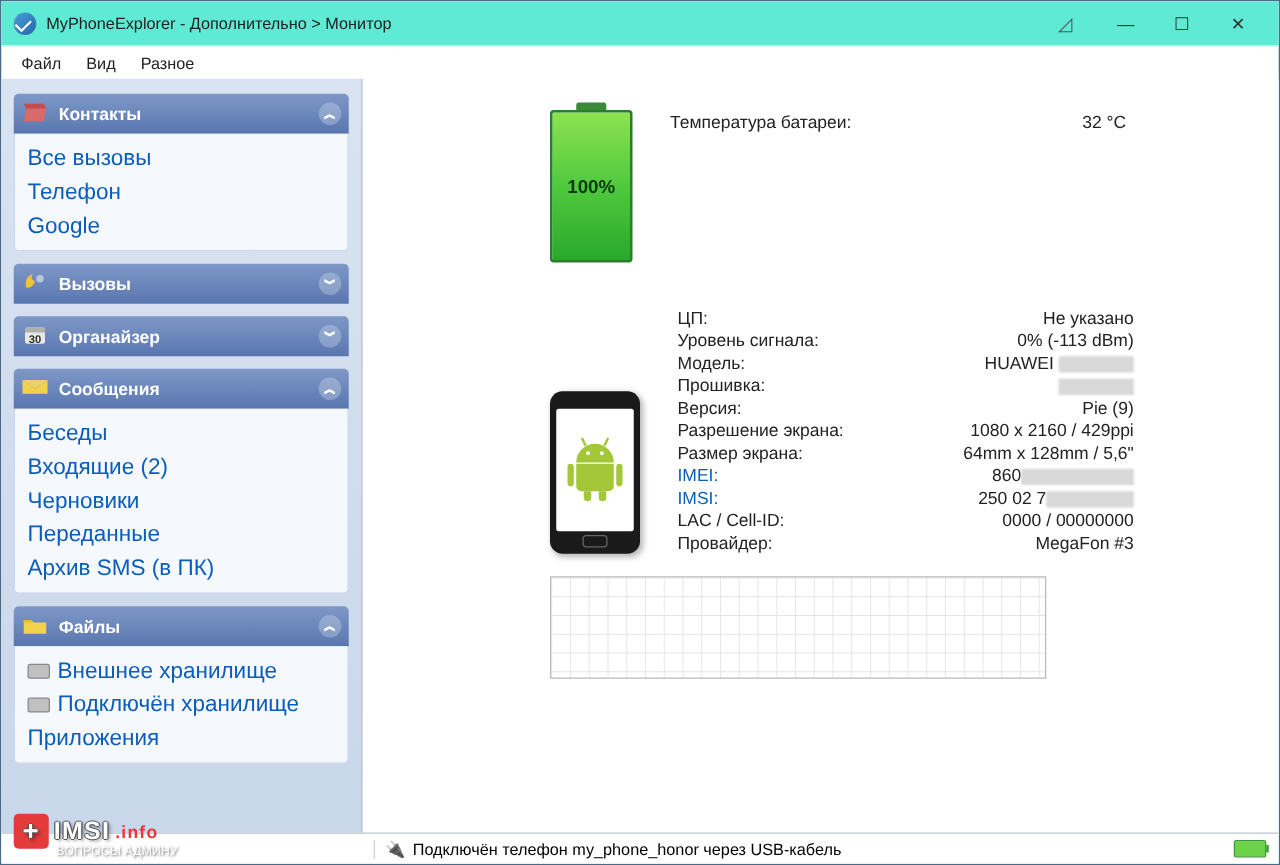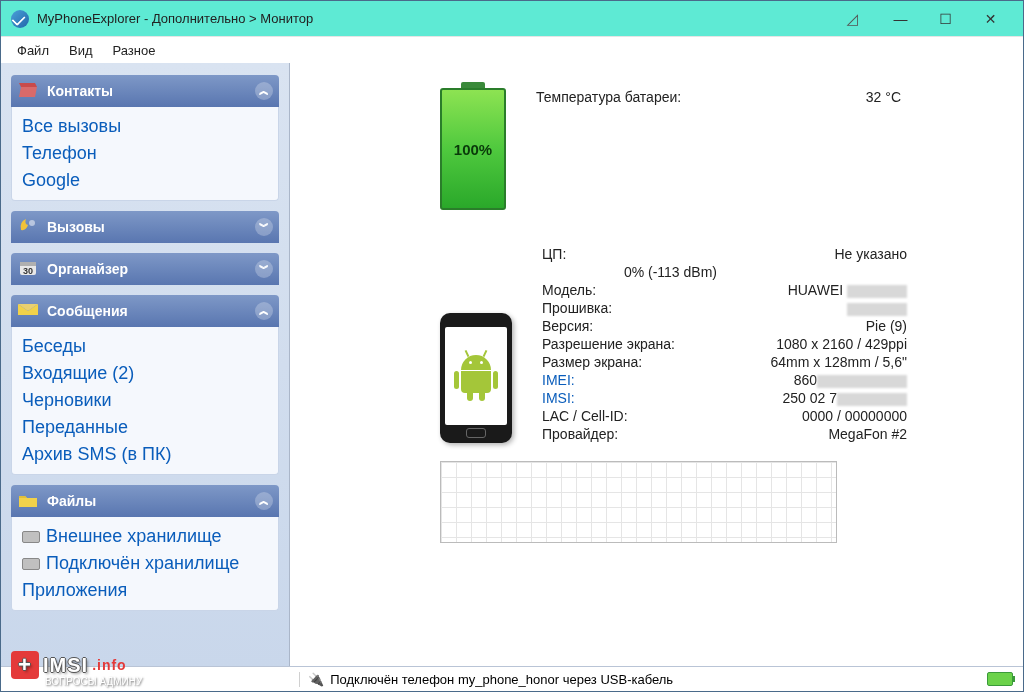--- a/index.html
+++ b/index.html
@@ -214,20 +214,21 @@
               </div>
             </div>
             <div class="phone-btn"></div>
           </div>
           <div class="kv">
             <div class="kv-row">
                 <span class="kv-key">ЦП:</span>
                 <span class="kv-val">Не указано</span>
               </div>
             <div class="kv-row">
+                <span class="kv-key">Уровень сигнала:</span>
                 <span class="kv-val">0% (-113 dBm)</span>
               </div>
             <div class="kv-row">
                 <span class="kv-key">Модель:</span>
                 <span class="kv-val"><span>HUAWEI </span><span class="censored"></span></span>
               </div>
             <div class="kv-row">
                 <span class="kv-key">Прошивка:</span>
                 <span class="kv-val"><span class="censored"></span></span>
               </div>
@@ -250,21 +251,21 @@
             <div class="kv-row">
                 <span class="kv-key kv-link">IMSI:</span>
                 <span class="kv-val"><span>250 02 7</span><span class="censored" style="width:70px"></span></span>
               </div>
             <div class="kv-row">
                 <span class="kv-key">LAC / Cell-ID:</span>
                 <span class="kv-val">0000 / 00000000</span>
               </div>
             <div class="kv-row">
                 <span class="kv-key">Провайдер:</span>
-                <span class="kv-val">MegaFon #2</span>
+                <span class="kv-val">MegaFon #3</span>
               </div>
           </div>
         </div>
 
         <div class="grid-box"></div>
 
       </div>
     </div>
 
   </div>

